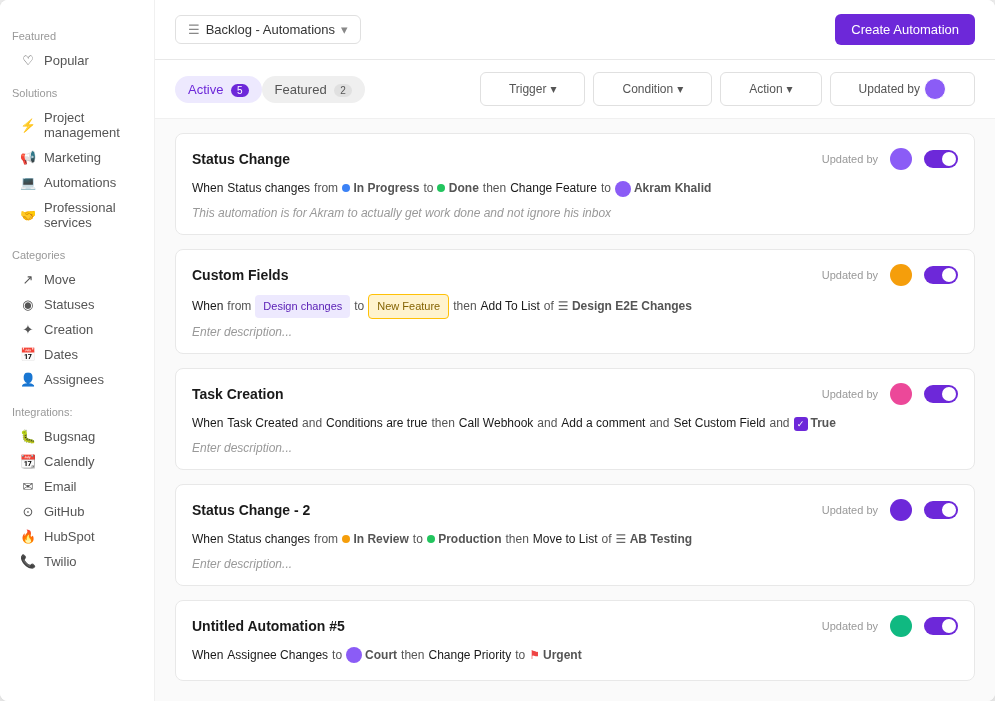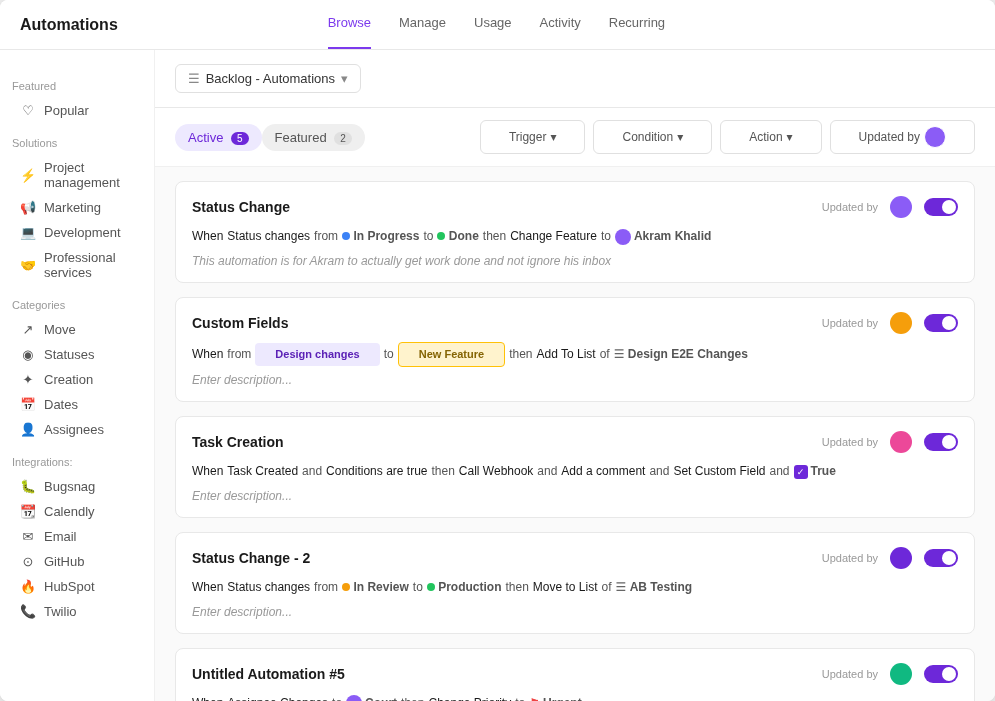--- a/index.html
+++ b/index.html
@@ -44,21 +44,21 @@
     .avatar-group { display: flex; }
     .mini-avatar { width: 22px; height: 22px; border-radius: 50%; background: #ccc; border: 1px solid #fff; }
 
     
     .automation-list { padding: 0 20px 20px; }
     .automation-card { background: #fff; border: 1px solid #e8e8e8; border-radius: 8px; margin-top: 14px; padding: 14px 16px; position: relative; }
     .automation-card-header { display: flex; align-items: center; justify-content: space-between; margin-bottom: 8px; }
     .automation-name { font-size: 14px; font-weight: 600; color: #1a1a1a; }
     .automation-rule { font-size: 12px; color: #555; display: flex; align-items: center; flex-wrap: wrap; gap: 4px; line-height: 1.8; }
     .automation-rule .keyword { font-weight: 400; color: #1a1a1a; }
-    .tag { display: inline-block; padding: 2px 20px; border-radius: 4px; font-size: 11px; font-weight: 700; }
+    .tag { display: inline-block; padding: 2px 8px; border-radius: 4px; font-size: 11px; font-weight: 400; }
     .tag-orange { background: #fff3cd; color: #856404; border: 1px solid #ffc107; }
     .tag-blue { background: #ede9fe; color: #5b21b6; }
     .automation-desc { font-size: 12px; color: #999; margin-top: 6px; font-style: italic; }
     .updated-by-text { font-size: 11px; color: #999; }
     .user-avatar { width: 22px; height: 22px; border-radius: 50%; display: inline-flex; align-items: center; justify-content: center; font-size: 9px; font-weight: 600; color: #fff; }
 
     
     .toggle { position: relative; width: 34px; height: 18px; flex-shrink: 0; }
     .toggle input { opacity: 0; width: 0; height: 0; }
     .toggle-slider { position: absolute; inset: 0; background: #6d28d9; border-radius: 9px; }
@@ -71,31 +71,20 @@
     .status-dot-blue { display: inline-block; width: 8px; height: 8px; border-radius: 50%; background: #3b82f6; }
     .list-icon { color: #666; }
     .checkbox-icon { width: 14px; height: 14px; background: #6d28d9; border-radius: 3px; display: inline-flex; align-items: center; justify-content: center; color: #fff; font-size: 9px; }
     .flag-icon { color: #ef4444; }
   </style>
 </head>
 <body>
 
 <div class="app-container">
 
-  <div class="app-header">
-    <span class="app-title">Automations</span>
-    <nav class="header-nav">
-      <span class="nav-item active">Browse</span>
-      <span class="nav-item">Manage</span>
-      <span class="nav-item">Usage</span>
-      <span class="nav-item">Activity</span>
-      <span class="nav-item">Recurring</span>
-    </nav>
-    <div style="width:100px"></div>
-  </div>
 
   <div class="main-layout">
 
     <aside class="sidebar">
       <div class="sidebar-section-label">Featured</div>
       <div class="sidebar-item">
         <span class="icon">♡</span>
         <span>Popular</span>
       </div>
 
@@ -103,21 +92,21 @@
       <div class="sidebar-item">
         <span class="icon">⚡</span>
         <span>Project management</span>
       </div>
       <div class="sidebar-item">
         <span class="icon">📢</span>
         <span>Marketing</span>
       </div>
       <div class="sidebar-item">
         <span class="icon">💻</span>
-        <span>Development</span>
+        <span>Automations</span>
       </div>
       <div class="sidebar-item">
         <span class="icon">🤝</span>
         <span>Professional services</span>
       </div>
 
       <div class="sidebar-section-label">Categories</div>
       <div class="sidebar-item">
         <span class="icon">↗</span>
         <span>Move</span>
@@ -167,20 +156,21 @@
     </aside>
 
     <div class="content-area">
 
       <div class="content-toolbar">
         <div class="breadcrumb-selector">
           <span style="color:#888;">☰</span>
           <span>Backlog - Automations</span>
           <span style="color:#888;">▾</span>
         </div>
+        <button class="create-btn">Create Automation</button>
       </div>
 
       <div class="filter-bar">
         <button class="tab-btn active">
           <span>Active</span>
           <span class="badge">5</span>
         </button>
         <button class="tab-btn inactive">
           <span>Featured</span>
           <span class="badge">2</span>

